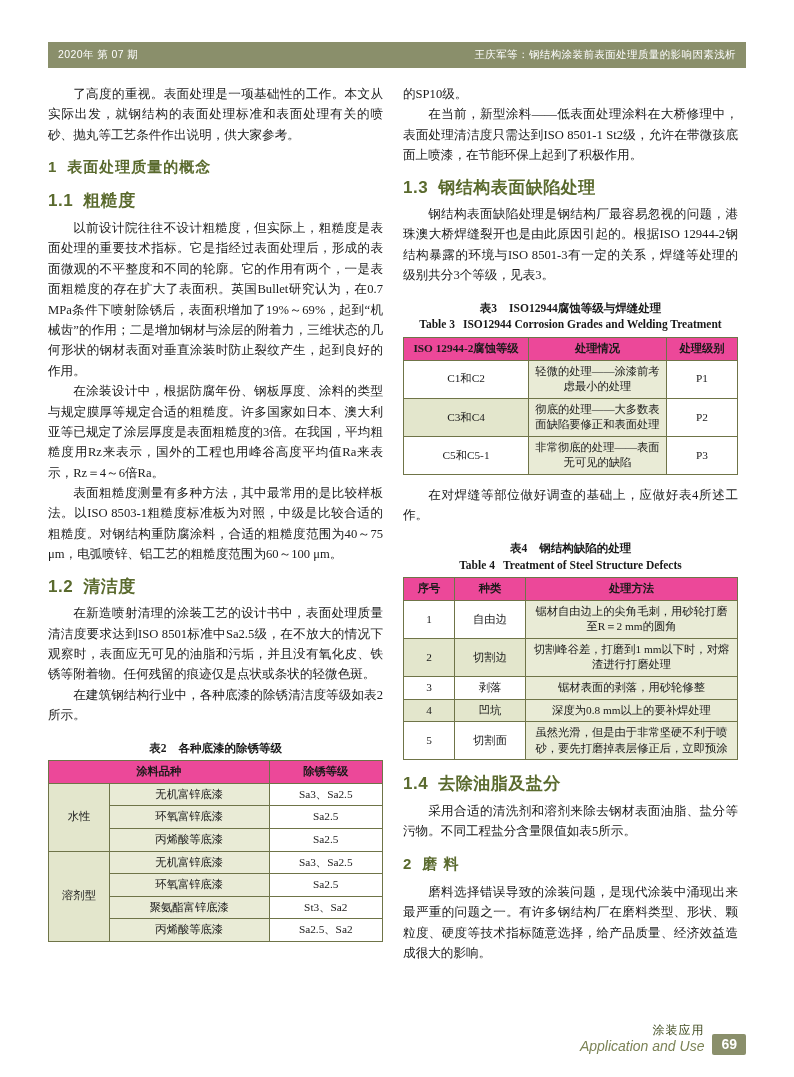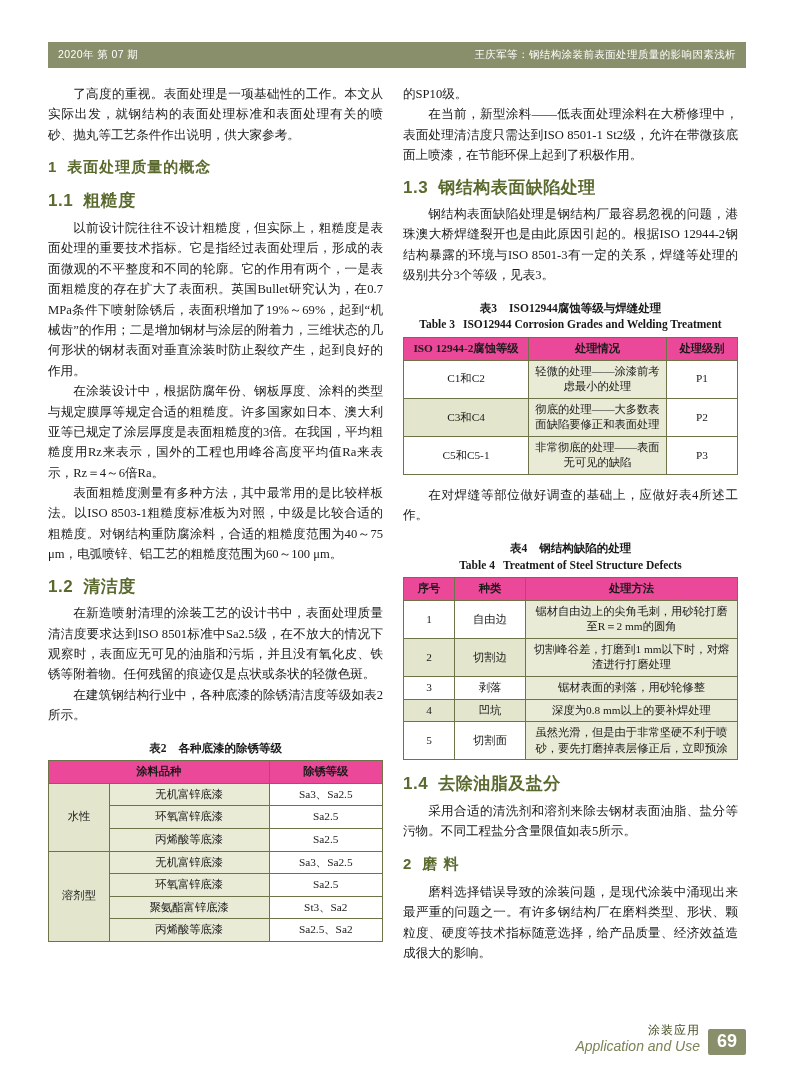--- a/index.html
+++ b/index.html
@@ -130,21 +130,21 @@
     font-family: "Liberation Sans", "DejaVu Sans", sans-serif;
     line-height: 1.25;
     margin-top: 39px;
   }
   .footer .txt .cn { font-size: 12px; color: #3f4a1e; letter-spacing: 1px; }
   .footer .txt .en { font-size: 14px; color: #7b8356; font-style: italic; }
   .footer .pg {
     background: #8a8f6b;
     color: #ffffff;
     font-family: "Liberation Sans", "DejaVu Sans", sans-serif;
-    font-size: 18px;
+    font-size: 14px;
     font-weight: bold;
     padding: 2px 9px 3px 9px;
     border-radius: 2px;
   }
 </style>
 </head>
 <body>
 
 <div class="page">
 

